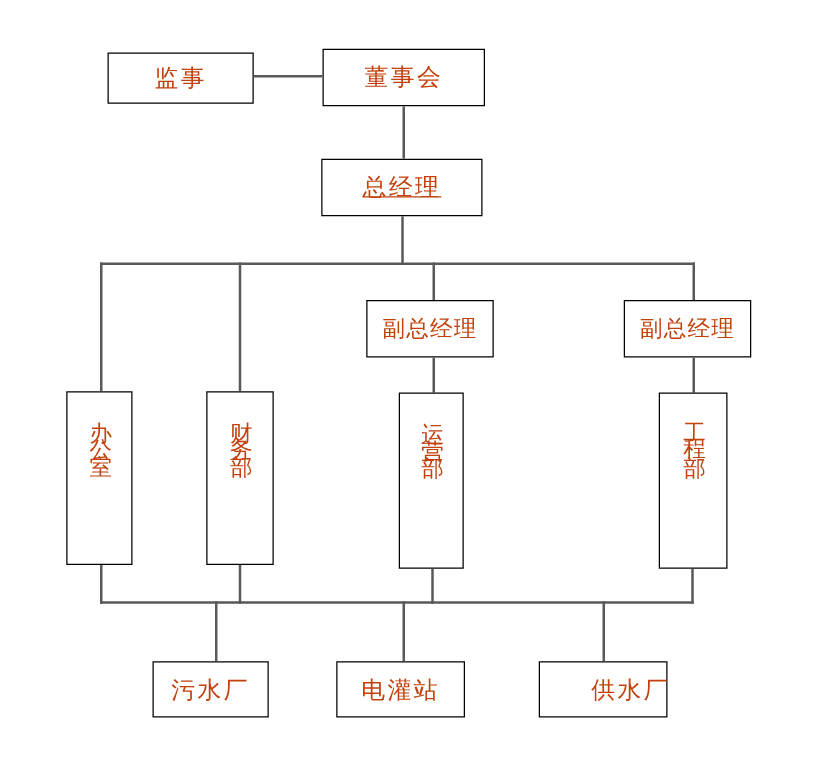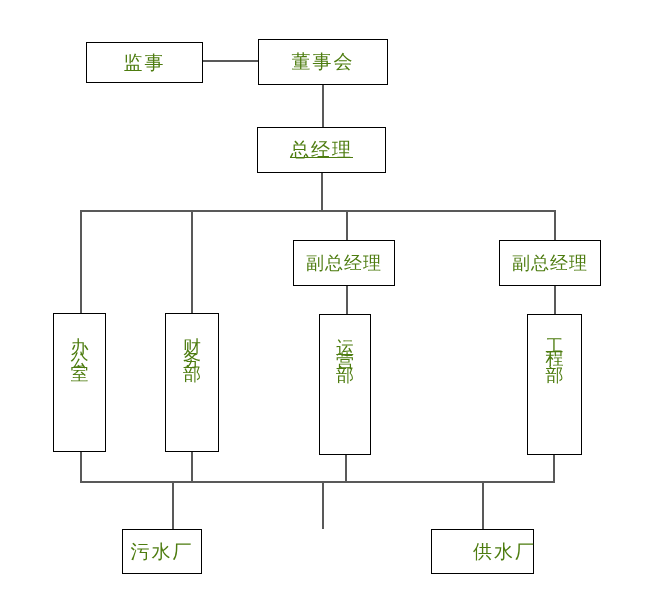--- a/index.html
+++ b/index.html
@@ -20,21 +20,21 @@
     background: #595959;
   }
   .node {
     position: absolute;
     box-sizing: border-box;
     border: 1.5px solid #000000;
     background: #ffffff;
     display: flex;
     align-items: center;
     justify-content: center;
-    color: #4d7c0f;
+    color: #c2410c;
     font-size: 19px;
     letter-spacing: 2px;
   }
   .node span {
     display: inline-block;
     white-space: nowrap;
   }
   .node.vert {
     align-items: flex-start;
     padding-top: 9px;
@@ -92,20 +92,23 @@
   </div>
   <div class="node vert" style="left:165px; top:313px; width:54px; height:139px;">
     <span>财务部</span>
   </div>
   <div class="node vert" style="left:319px; top:314px; width:52px; height:141px;">
     <span>运营部</span>
   </div>
   <div class="node vert" style="left:527px; top:314px; width:55px; height:141px;">
     <span>工程部</span>
   </div>
-  <div class="node" style="left:122px; top:529px; width:80px; height:45px;">
+  <div class="node" style="left:122px; top:529px; width:93px; height:45px;">
     <span>污水厂</span>
+  </div>
+  <div class="node" style="left:269px; top:529px; width:103px; height:45px;">
+    <span>电灌站</span>
   </div>
   <div class="node" style="left:431px; top:529px; width:103px; height:45px;padding-left:44px;">
     <span>供水厂</span>
   </div>
 
 </div>
 
 </body></html>

